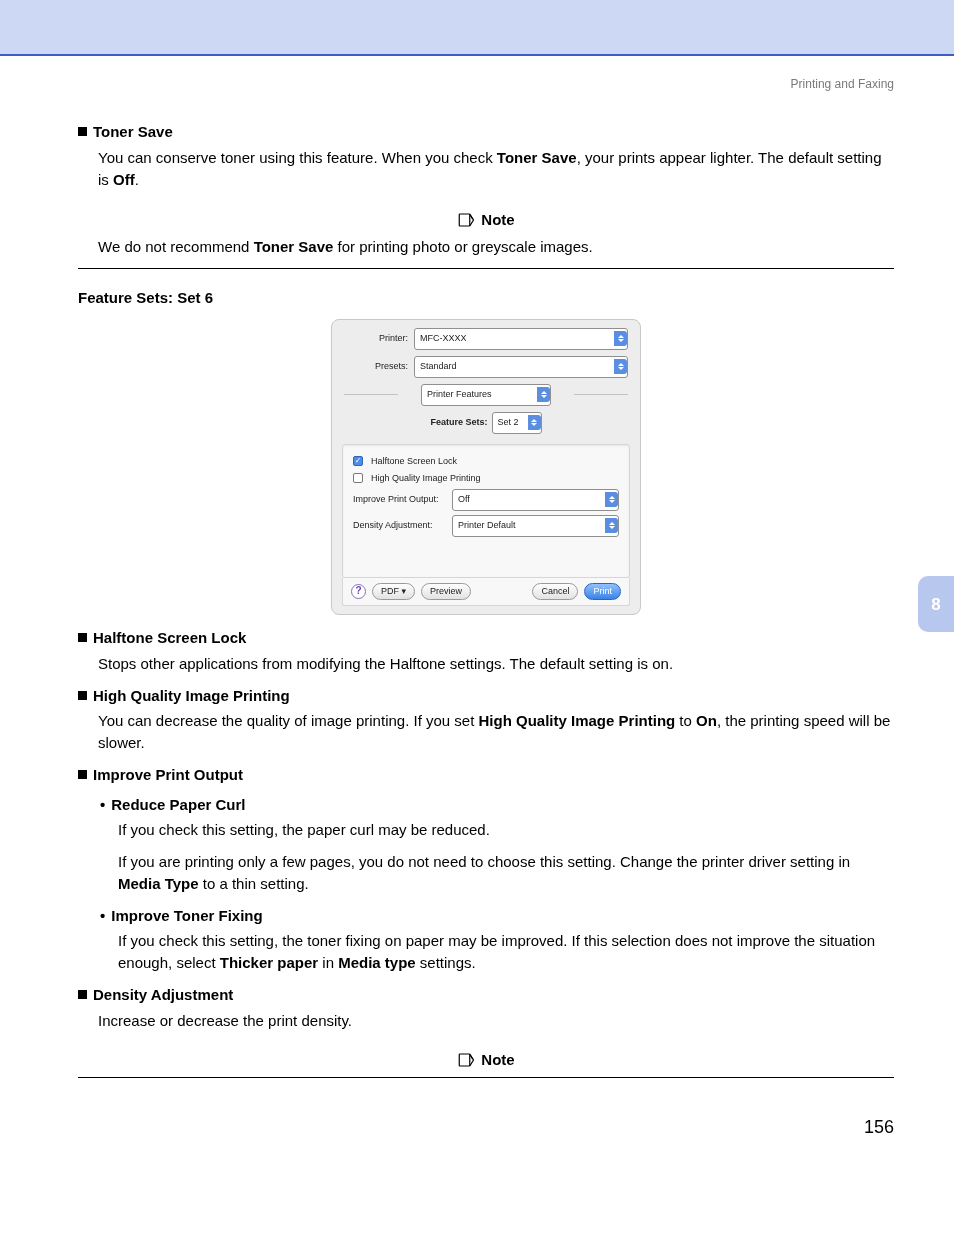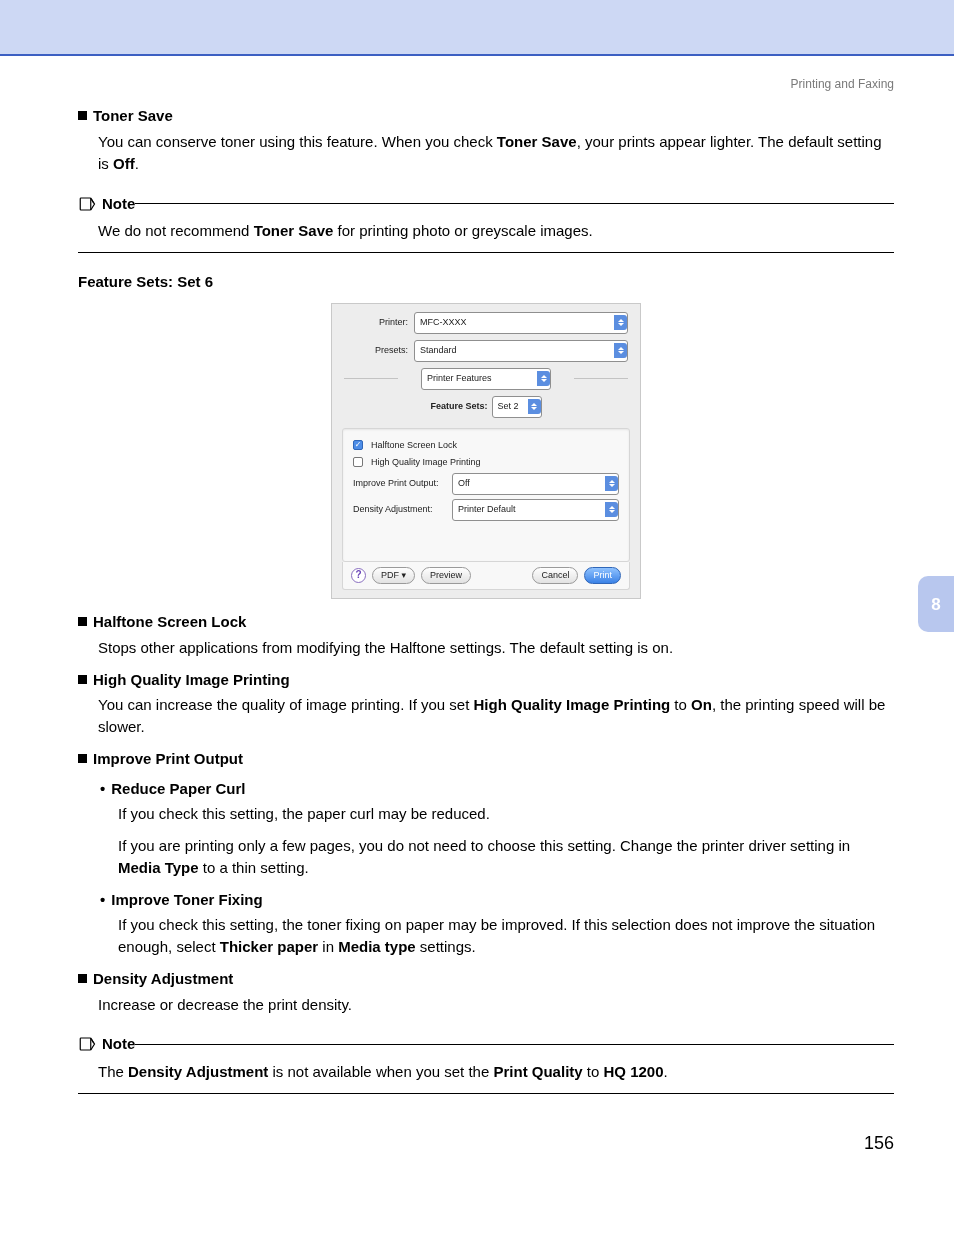--- a/index.html
+++ b/index.html
@@ -18,28 +18,28 @@
   }
   .page {
     padding: 20px 60px 10px 78px;
     position: relative;
     line-height: 1.45;
   }
   .header-right {
     text-align: right;
     font-size: 12px;
     color: #7a7a7a;
-    margin-bottom: 12px;
+    margin-bottom: 28px;
   }
   .square-bullet { display:inline-block; width:9px; height:9px; background:#000; margin-right:6px; vertical-align: 1px; }
   .feat-heading { font-weight: bold; margin: 8px 0 4px 0; }
   .body-indent { margin-left: 20px; margin-bottom: 10px; }
   .body-indent2 { margin-left: 40px; margin-bottom: 10px; }
   .note-block { margin: 18px 0 10px 0; }
-  .note-title-row { display:flex; align-items:center; gap:0; }
+  .note-title-row { display:flex; align-items:center; gap:0;flex-direction:column; }
   .note-rule { flex:1; height:1px; background:#000; }
   .note-title { font-weight:bold; display:flex; align-items:center; gap:6px; }
   .note-icon { width:18px; height:18px; }
   .note-underline { height:1px; background:#000; margin-top:6px; }
   .section-h { font-weight:bold; margin: 18px 0 10px 0; }
   .bullet2 { margin-left: 20px; }
   .dot { display:inline-block; margin: 0 6px 0 2px; }
   .pagenum { text-align:right; font-size:18px; font-weight:normal; margin-top:36px; }
 
   
@@ -58,21 +58,21 @@
     font-weight: bold;
     color: #fff;
   }
 
   
   .dialog-wrap { display:flex; justify-content:center; margin: 8px 0 12px 0; }
   .dialog {
     width: 310px;
     background: #ededed;
     border: 1px solid #c9c9c9;
-    border-radius: 0;
+    border-radius: 8px;
     font-size: 9px;
     color: #222;
     font-family: "Lucida Grande", Arial, sans-serif;
   }
   .d-row { display:flex; align-items:center; padding: 3px 12px; }
   .d-row.first { padding-top: 8px; }
   .d-label { width: 70px; text-align:right; padding-right:6px; }
   .d-select {
     flex:1; height:22px; background:#fff; border:1px solid #8f8f8f;
     border-radius:3px; display:flex; align-items:center; justify-content:space-between;
@@ -252,21 +252,21 @@
 
   <div class="feat-heading">
     <span class="square-bullet"></span><span>Halftone Screen Lock</span>
   </div>
   <div class="body-indent">Stops other applications from modifying the Halftone settings. The default setting is on.</div>
 
   <div class="feat-heading">
     <span class="square-bullet"></span><span>High Quality Image Printing</span>
   </div>
   <div class="body-indent">
-    <span>You can increase the quality of image printing. If you set </span><b>High Quality Image Printing</b><span> to </span><b>On</b><span>, the printing speed will be slower.</span>
+    <span>You can decrease the quality of image printing. If you set </span><b>High Quality Image Printing</b><span> to </span><b>On</b><span>, the printing speed will be slower.</span>
   </div>
 
   <div class="feat-heading">
     <span class="square-bullet"></span><span>Improve Print Output</span>
   </div>
 
   <div class="bullet2 feat-heading">
     <span class="dot">•</span><span>Reduce Paper Curl</span>
   </div>
   <div class="body-indent2">If you check this setting, the paper curl may be reduced.</div>
@@ -291,20 +291,17 @@
       <div class="note-title">
         <svg class="note-icon" viewBox="0 0 24 24">
             <rect x="3" y="4" width="14" height="16" rx="1" fill="none" stroke="#000" stroke-width="1.6"></rect>
             <path d="M17 4 L22 12 L17 20" fill="none" stroke="#000" stroke-width="1.6"></path>
             <path d="M18 6 L21 11" stroke="#000" stroke-width="1.6"></path>
           </svg>
         <span>Note</span>
       </div>
       <div class="note-rule"></div>
     </div>
-    <div class="body-indent" style="margin-top:6px;">
-      <span>The </span><b>Density Adjustment</b><span> is not available when you set the </span><b>Print Quality</b><span> to </span><b>HQ 1200</b><span>.</span>
-    </div>
     <div class="note-underline"></div>
   </div>
 
   <div class="pagenum">156</div>
 </div>
 
 </body></html>

